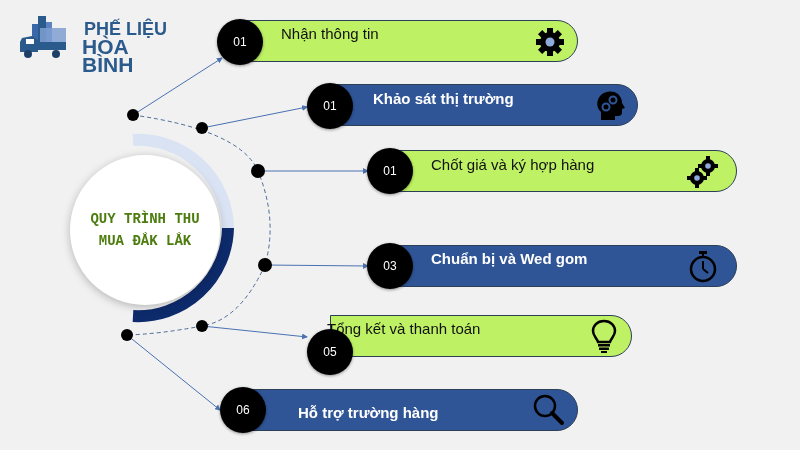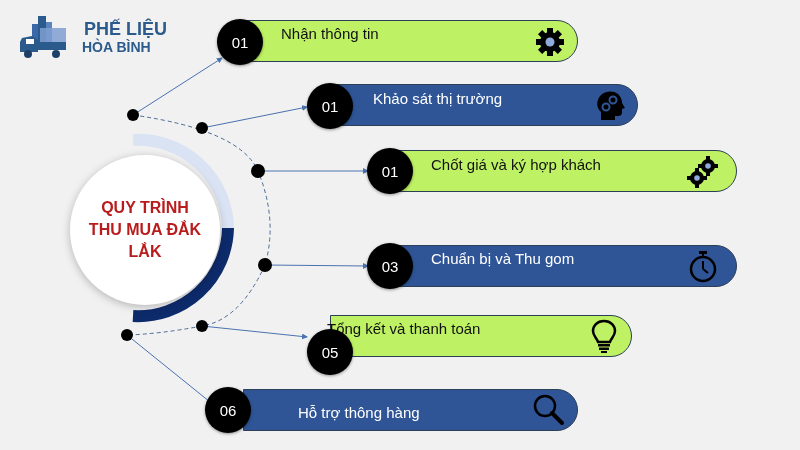--- a/index.html
+++ b/index.html
@@ -1,28 +1,28 @@
 <!DOCTYPE html>
 <html><head>
 <meta charset="utf-8">
 <style>
   html, body { margin:0; padding:0; }
   body { width:800px; height:450px; background:#f1f1f1; position:relative; overflow:hidden; font-family:"Liberation Sans", sans-serif; }
   .logo { position:absolute; left:18px; top:14px; width:150px; height:50px; }
   .logo-text { position:absolute; left:64px; top:6px; color:#2b5a8c; font-weight:bold; line-height:18px; }
   .logo-line1 { font-size:18px; padding-left:2px; }
-  .logo-line2 { font-size:14px; }
+  .logo-line2 { font-size:21px; }
   svg.diagram { position:absolute; left:0; top:0; }
   .center-circle { position:absolute; left:70px; top:155px; width:150px; height:150px; border-radius:50%; background:#ffffff; box-shadow:0 2px 8px rgba(0,0,0,0.25); display:flex; align-items:center; justify-content:center; text-align:center; }
-  .center-title { font-family:Liberation Sans, sans-serif; font-weight:bold; font-size:16px; line-height:22px; color:#b91c1c; width:120px; }
+  .center-title { font-family:Liberation Mono, monospace; font-weight:bold; font-size:14px; line-height:22px; color:#4d7c0f; width:120px; }
   .bar { position:absolute; height:42px; border:1px solid #2d3f57; border-radius:0 22px 22px 0; box-sizing:border-box; }
   .bar.light { background:#bef264; color:#111; }
-  .bar.dark { background:#2f5597; color:#ffffff; }
+  .bar.dark { background:#2f5597; color:#ffffff;font-weight:bold; }
   .bar-label { position:absolute; left:60px; top:5px; font-size:15px; white-space:nowrap; }
-  .num { position:absolute; width:46px; height:46px; border-radius:50%; background:#000; color:#fff; font-size:15px; display:flex; align-items:center; justify-content:center; box-shadow:0 1px 3px rgba(0,0,0,0.4); }
+  .num { position:absolute; width:46px; height:46px; border-radius:50%; background:#000; color:#fff; font-size:12px; display:flex; align-items:center; justify-content:center; box-shadow:0 1px 3px rgba(0,0,0,0.4); }
   .icon { position:absolute; width:34px; height:34px; }
 </style>
 </head>
 <body>
 
 <div class="logo">
   <svg width="60" height="48" viewBox="0 0 60 48" style="position:absolute;left:0;top:0;">
     <rect x="14" y="10" width="6" height="22" fill="#3a67a8"></rect>
     <rect x="20" y="2" width="8" height="30" fill="#2b5a8c"></rect>
     <rect x="28" y="8" width="6" height="24" fill="#5b83c0"></rect>
@@ -93,42 +93,42 @@
   <span class="bar-label" style="left:42px;top:5px;">Khảo sát thị trường</span>
   <svg class="icon" viewBox="0 0 34 34" style="right:10px; top:3px;">
     <path d="M8 32 L8 24 C3 20 3 12 8 7 C12 3 20 2 25 6 C28 9 29 12 29 15 L32 20 L29 21 L29 25 C29 27 27 28 25 28 L22 28 L22 32 Z" fill="#000"></path>
     <circle cx="20" cy="12" r="3.5" fill="none" stroke="#2f5597" stroke-width="2"></circle>
     <circle cx="13" cy="19" r="3.5" fill="none" stroke="#2f5597" stroke-width="2"></circle>
   </svg>
 </div>
 <div class="num" style="left:307px; top:83px;">01</div>
 
 <div class="bar light" style="left:390px; top:150px; width:347px;">
-  <span class="bar-label" style="left:40px;top:5px;">Chốt giá và ký hợp khách</span>
+  <span class="bar-label" style="left:40px;top:5px;">Chốt giá và ký hợp hàng</span>
   <svg class="icon" viewBox="0 0 34 34" style="right:16px; top:4px;">
     <g fill="#000">
       <circle cx="22" cy="11" r="7"></circle>
       <rect x="20" y="1" width="4" height="5"></rect>
         <rect x="20" y="16" width="4" height="5"></rect>
       <rect x="12" y="9" width="5" height="4"></rect>
         <rect x="27" y="9" width="5" height="4"></rect>
       <circle cx="11" cy="23" r="7"></circle>
       <rect x="9" y="13" width="4" height="5"></rect>
         <rect x="9" y="28" width="4" height="5"></rect>
       <rect x="1" y="21" width="5" height="4"></rect>
         <rect x="16" y="21" width="5" height="4"></rect>
     </g>
     <circle cx="22" cy="11" r="2.8" fill="#8faadc"></circle>
     <circle cx="11" cy="23" r="2.8" fill="#8faadc"></circle>
   </svg>
 </div>
 <div class="num" style="left:367px; top:148px;">01</div>
 
 <div class="bar dark" style="left:390px; top:245px; width:347px;">
-  <span class="bar-label" style="left:40px;top:4px;">Chuẩn bị và Thu gom</span>
+  <span class="bar-label" style="left:40px;top:4px;">Chuẩn bị và Wed gom</span>
   <svg class="icon" viewBox="0 0 34 34" style="right:16px; top:4px;">
     <rect x="13" y="1" width="8" height="3" fill="#000"></rect>
     <rect x="16" y="3" width="2" height="4" fill="#000"></rect>
     <circle cx="17" cy="19" r="12" fill="none" stroke="#000" stroke-width="2.5"></circle>
     <line x1="17" y1="19" x2="17" y2="11" stroke="#000" stroke-width="2"></line>
     <line x1="17" y1="19" x2="22" y2="23" stroke="#000" stroke-width="2"></line>
   </svg>
 </div>
 <div class="num" style="left:367px; top:243px;">03</div>
 
@@ -137,19 +137,19 @@
   <svg class="icon" viewBox="0 0 34 34" style="right:10px; top:3px;">
     <path d="M17 2 C10 2 6 7 6 12 C6 17 10 19 11 23 L23 23 C24 19 28 17 28 12 C28 7 24 2 17 2 Z" fill="none" stroke="#000" stroke-width="2.5"></path>
     <rect x="11" y="25" width="12" height="2.5" fill="#000"></rect>
     <rect x="12" y="28.5" width="10" height="2.5" fill="#000"></rect>
     <rect x="14" y="32" width="6" height="2" fill="#000"></rect>
   </svg>
 </div>
 <div class="num" style="left:307px; top:329px;">05</div>
 
 <div class="bar dark" style="left:243px; top:389px; width:335px;">
-  <span class="bar-label" style="left:54px;top:14px;">Hỗ trợ thông hàng</span>
+  <span class="bar-label" style="left:54px;top:14px;">Hỗ trợ trường hàng</span>
   <svg class="icon" viewBox="0 0 34 34" style="right:12px; top:2px;">
     <circle cx="14" cy="14" r="10" fill="none" stroke="#000" stroke-width="2.5"></circle>
     <line x1="21" y1="21" x2="31" y2="31" stroke="#000" stroke-width="4" stroke-linecap="round"></line>
   </svg>
 </div>
-<div class="num" style="left:205px; top:387px;">06</div>
+<div class="num" style="left:220px; top:387px;">06</div>
 
 </body></html>

